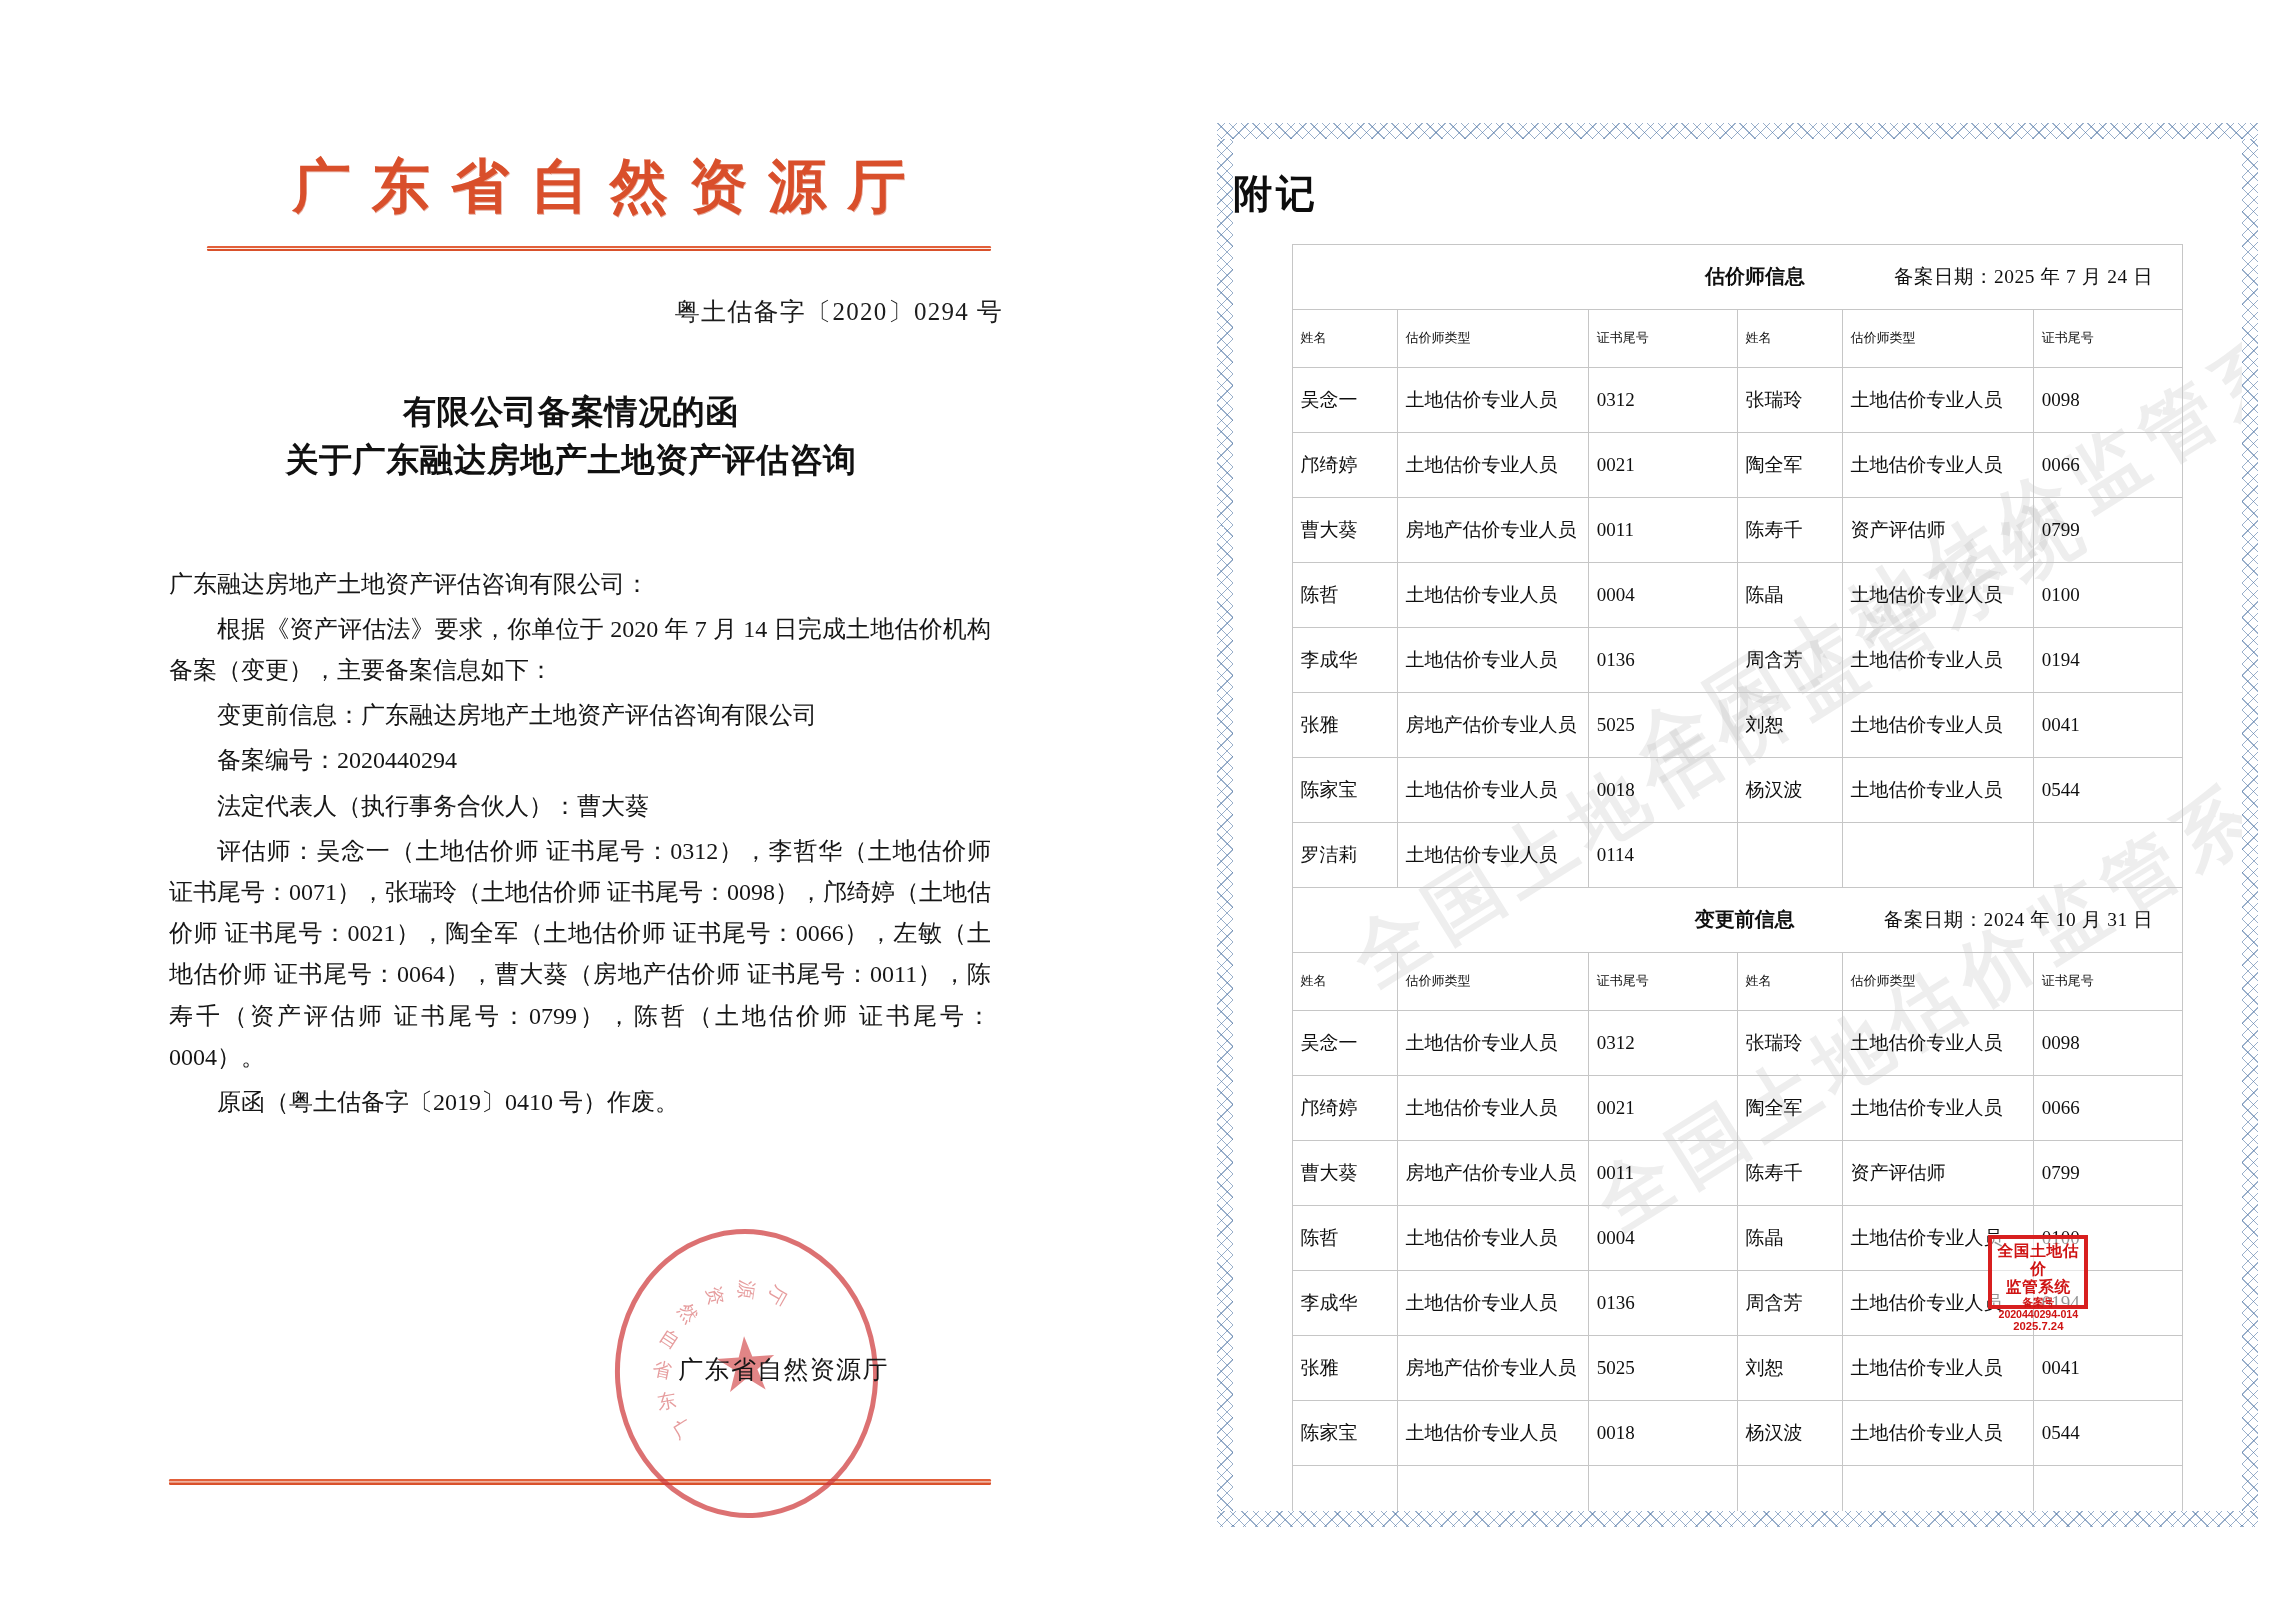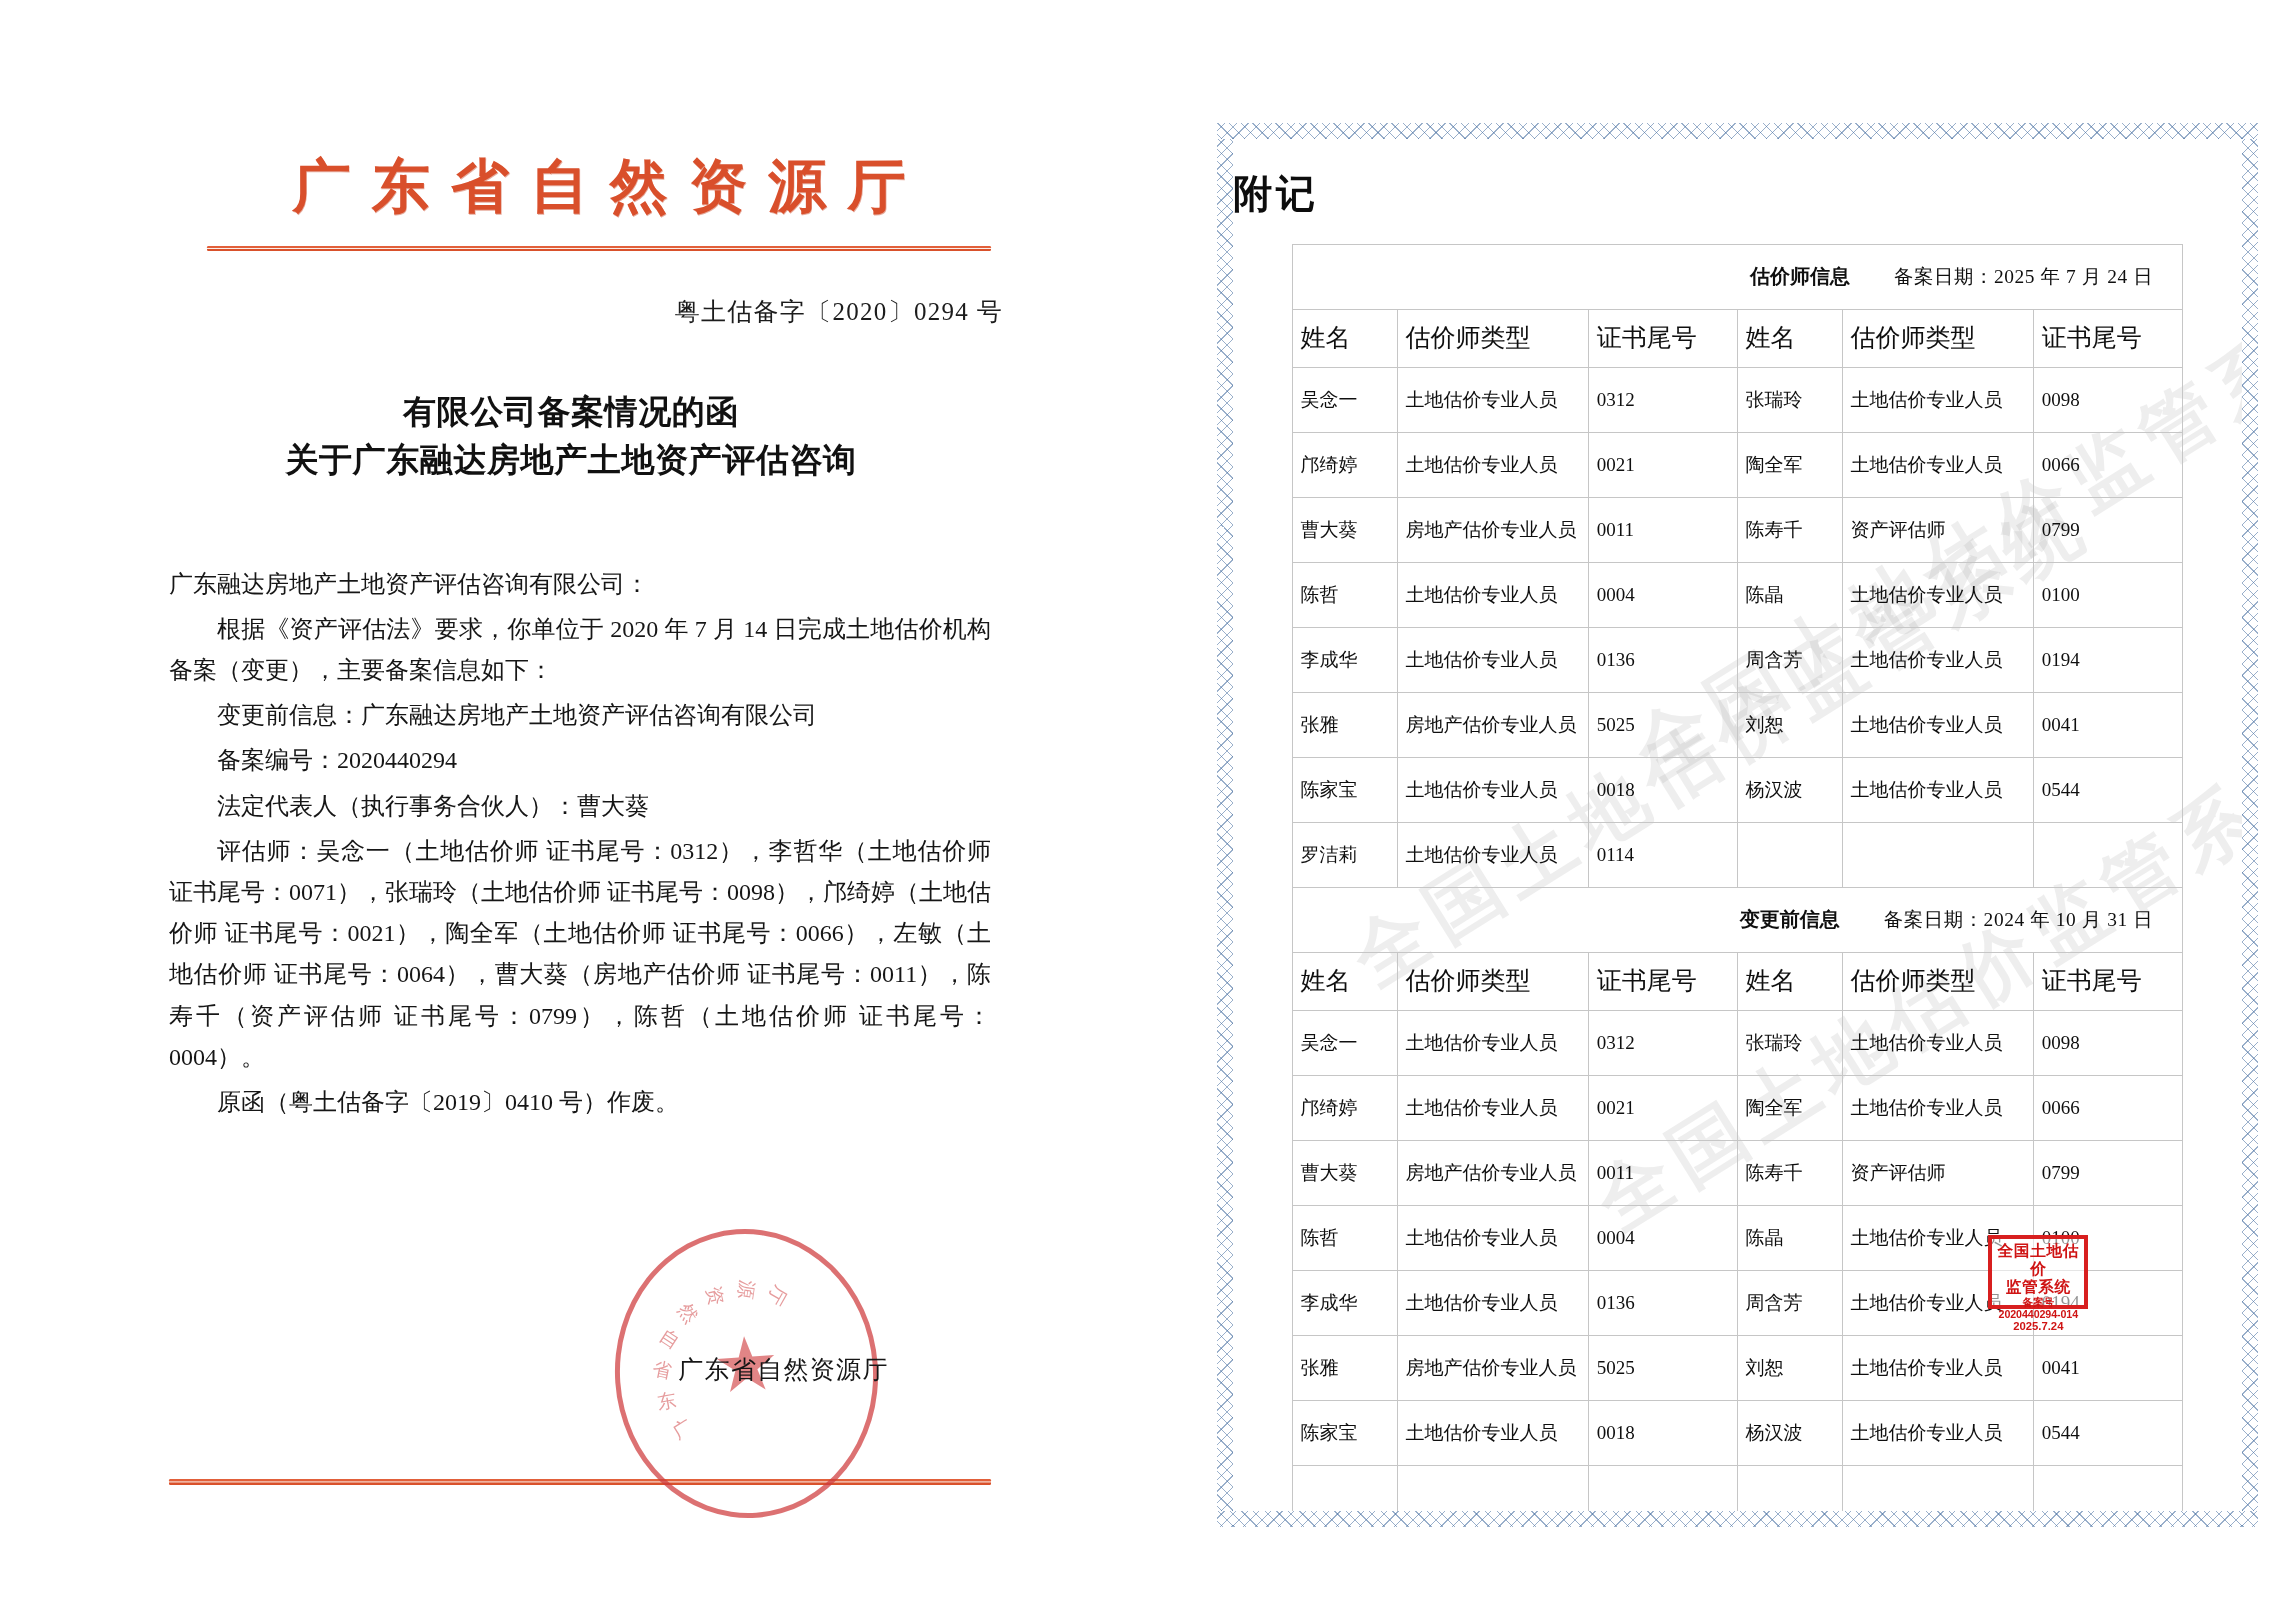--- a/index.html
+++ b/index.html
@@ -212,27 +212,27 @@
   .col-name   { width: 91px; }
   .col-type   { width: 166px; }
   .col-cert   { width: 129px; }
   .band-row td {
     height: 65px;
   }
   .band-flex {
     display: flex;
     align-items: center;
     justify-content: flex-end;
-    gap: 44px;
+    gap: 89px;
     padding-right: 21.3px;
     font-size: 20px;
     font-weight: bold;
   }
   .band-date { font-weight: normal; font-size: 19.4px; letter-spacing: 0.6px; }
-  .hdr-row td { height: 58px; font-size: 25px; }
+  .hdr-row td { height: 58px; font-size: 13px; }
   .data-row td { height: 65px; }
   .empty-row td { height: 58px; }
 
   
   .reg-stamp {
     position: absolute;
     z-index: 6;
     left: 755px;
     top: 1096px;
     width: 100px;

